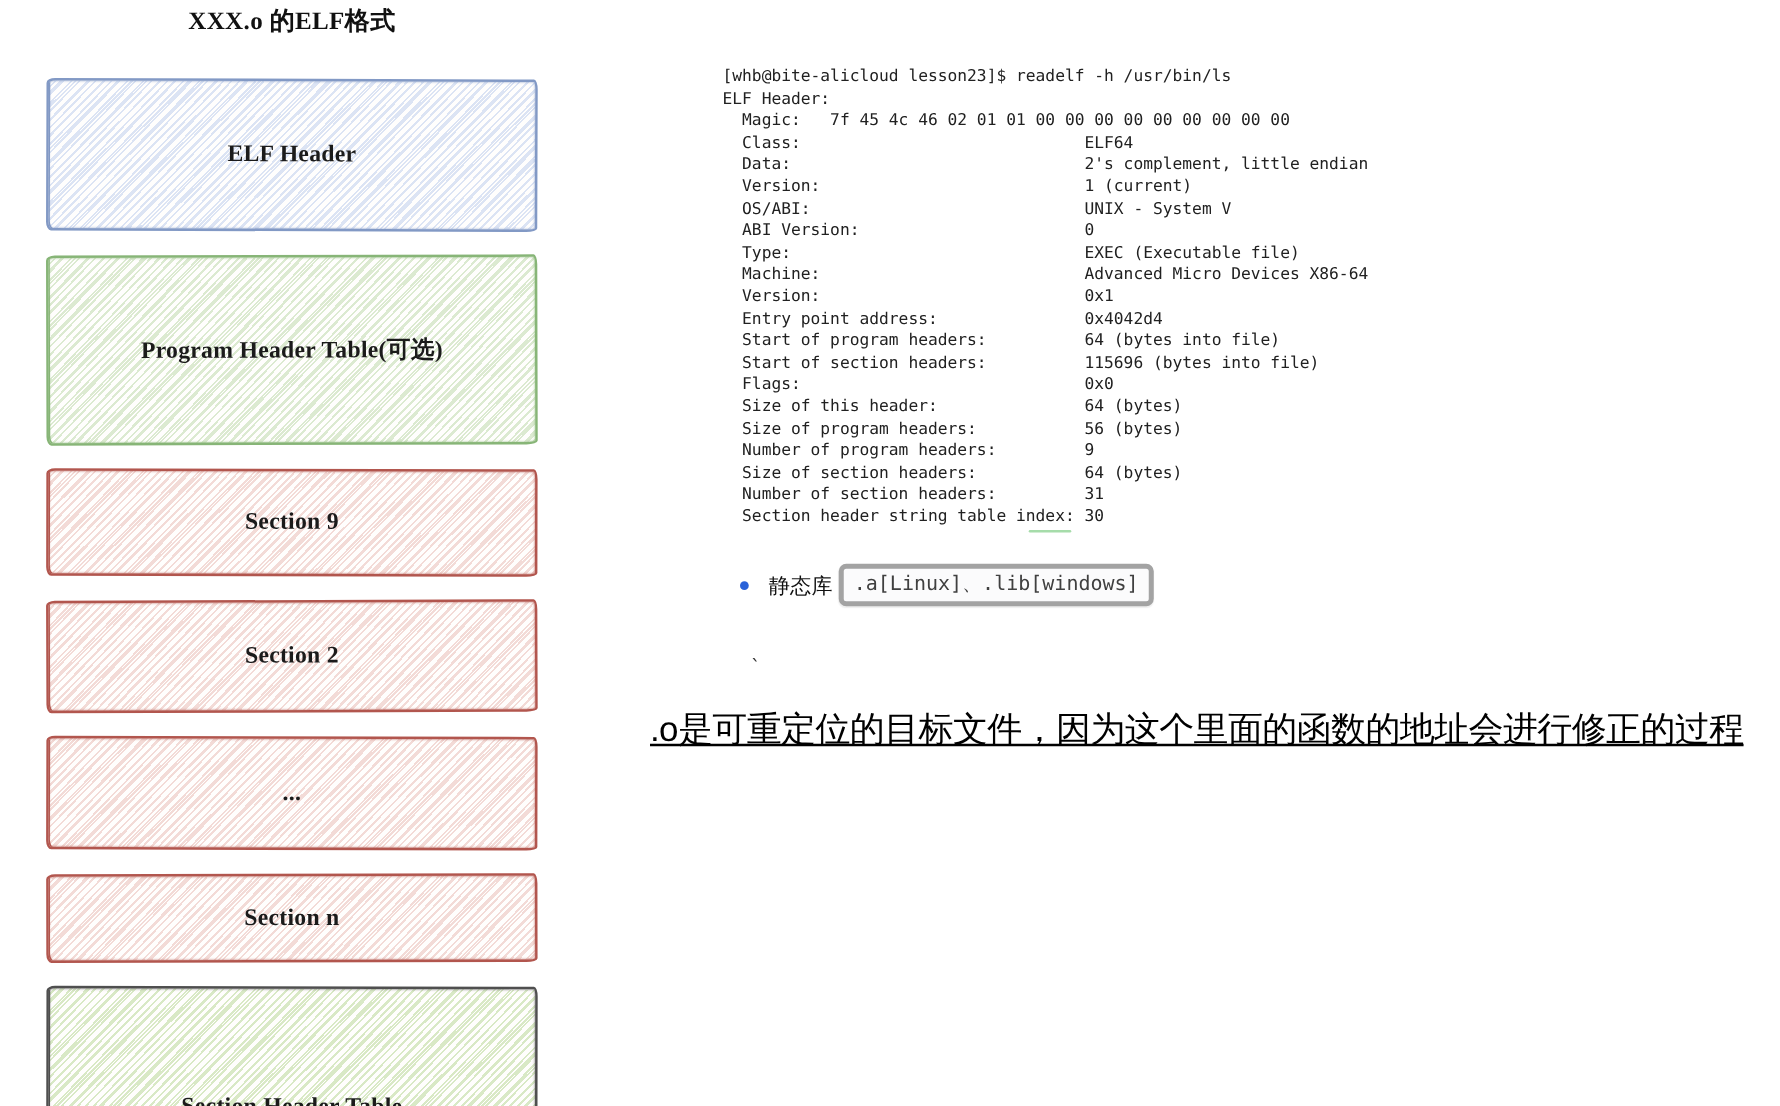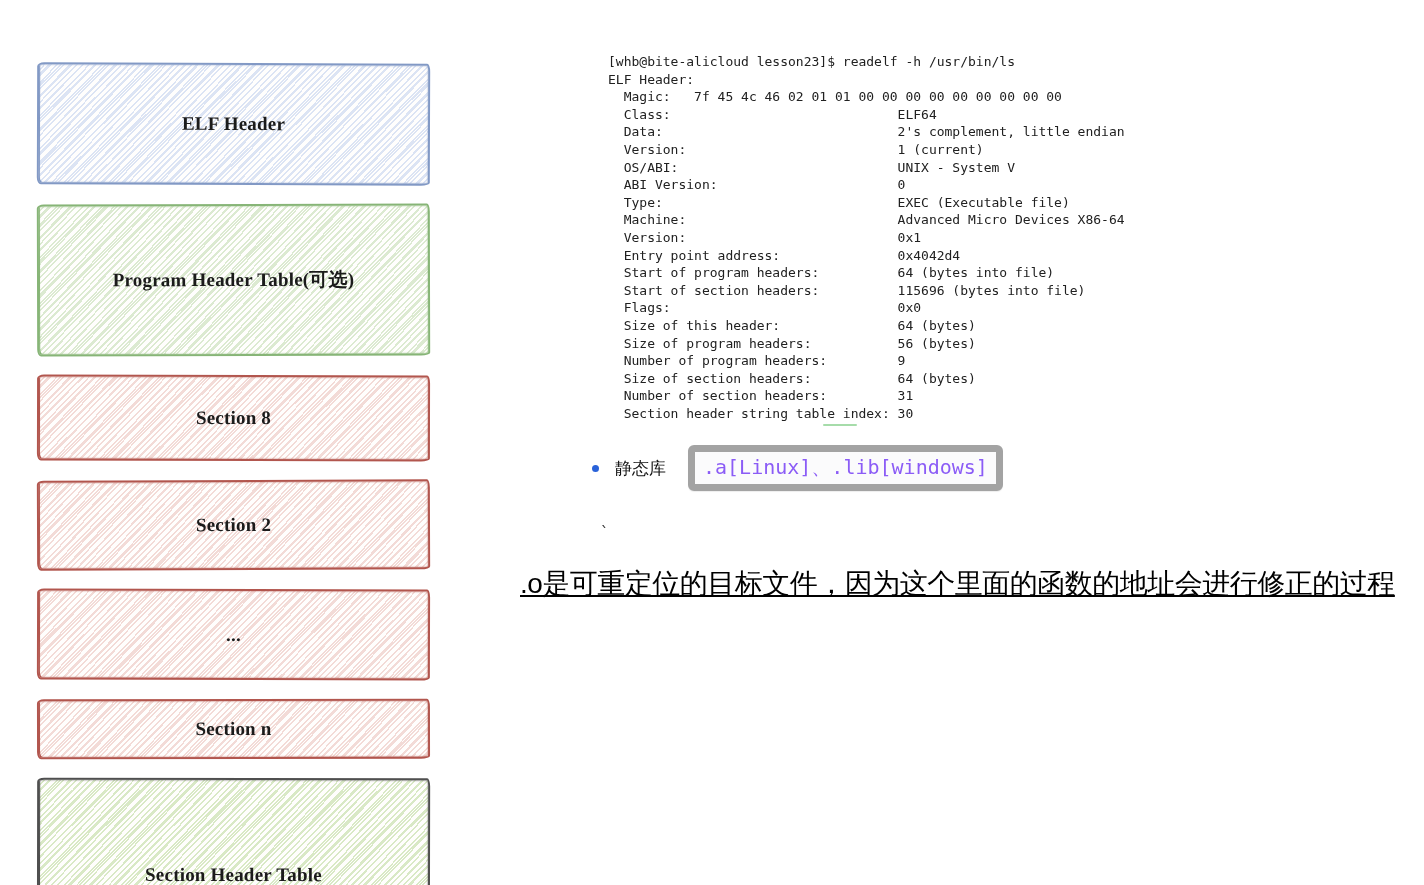--- a/index.html
+++ b/index.html
@@ -42,26 +42,26 @@
   }
   .c-blue  { --bc: var(--blue-border,  #8299c5); --h: var(--blue-hatch,  #dce4f4); }
   .c-green { --bc: var(--green-border, #87b577); --h: var(--green-hatch, #dcead1); }
   .c-red   { --bc: var(--red-border,   #b2564e); --h: var(--red-hatch,   #f3dbd7); }
   .c-dark  { --bc: var(--dark-border,  #4f4f4f); --h: var(--dark-hatch,  #d9e9c6); }
   .b1 { height: 122px; transform: rotate(0.20deg); }
   .b2 { height: 152px; transform: rotate(-0.15deg); }
   .b3 { height: 86px;  transform: rotate(0.12deg); }
   .b4 { height: 90px;  transform: rotate(-0.20deg); }
   .b5 { height: 91px;  transform: rotate(0.15deg); }
-  .b6 { height: 60px;  transform: rotate(-0.10deg); }
+  .b6 { height: 71px;  transform: rotate(-0.10deg); }
   .b7 { height: 193px; transform: rotate(0.10deg); }
 
   
   .terminal {
-    position: absolute; left: 608px; top: 53px; margin: 0;
+    position: absolute; left: 578px; top: 53px; margin: 0;
     font-family: "DejaVu Sans Mono", "Liberation Mono", monospace;
     font-size: 13px; line-height: 17.6px;
     color: var(--terminal-text, #212121);
     white-space: pre;
   }
   .spell-line {
     position: absolute; left: 823px; top: 424px;
     width: 34px; height: 2px;
     background: var(--spell-underline, #a6dcaa);
     border-radius: 1px;
@@ -74,26 +74,26 @@
   }
   .bullet-item {
     display: flex; align-items: center;
     height: 30px; margin-bottom: 14px;
   }
   .dot {
     flex: none; width: 7px; height: 7px; border-radius: 50%;
     background: var(--bullet-blue, #2962d9);
     margin-right: 16px;
   }
-  .b-label { font-size: 17px; color: #111; margin-right: 22px; }
+  .b-label { font-size: 17px; color: #111; margin-right: 5px; }
   .chip {
     font-family: "DejaVu Sans Mono", "Liberation Mono", monospace;
-    font-size: 20px; color: #8b5cf6;
+    font-size: 16px; color: #404040;
     background: #fbfbfc;
-    border: 7px solid #a3a3a3;
+    border: 4px solid #a3a3a3;
     border-radius: 6px;
     padding: 2px 8px 3px;
     box-shadow: 0 1px 1px rgba(0,0,0,0.07);
   }
   .stray {
     position: absolute; left: 600px; top: 524px;
     font-family: "DejaVu Sans Mono", "Liberation Mono", monospace;
     font-size: 15px; color: #333;
   }
 
@@ -102,30 +102,31 @@
     position: absolute; left: 520px; top: 567px; margin: 0;
     font-size: 28px; line-height: 1.2; color: #000;
     white-space: nowrap; letter-spacing: -0.5px; text-decoration: underline;
   }
 </style>
 </head>
 <body>
 
 <div class="page">
 
+  <h1 class="diagram-title">XXX.o 的ELF格式</h1>
 
   <div class="stack">
     <div class="box c-blue b1">
       <span class="box-label">ELF Header</span>
     </div>
     <div class="box c-green b2">
       <span class="box-label">Program Header Table(可选)</span>
     </div>
     <div class="box c-red b3">
-      <span class="box-label">Section 8</span>
+      <span class="box-label">Section 9</span>
     </div>
     <div class="box c-red b4">
       <span class="box-label">Section 2</span>
     </div>
     <div class="box c-red b5">
       <span class="box-label">...</span>
     </div>
     <div class="box c-red b6">
       <span class="box-label">Section n</span>
     </div>

